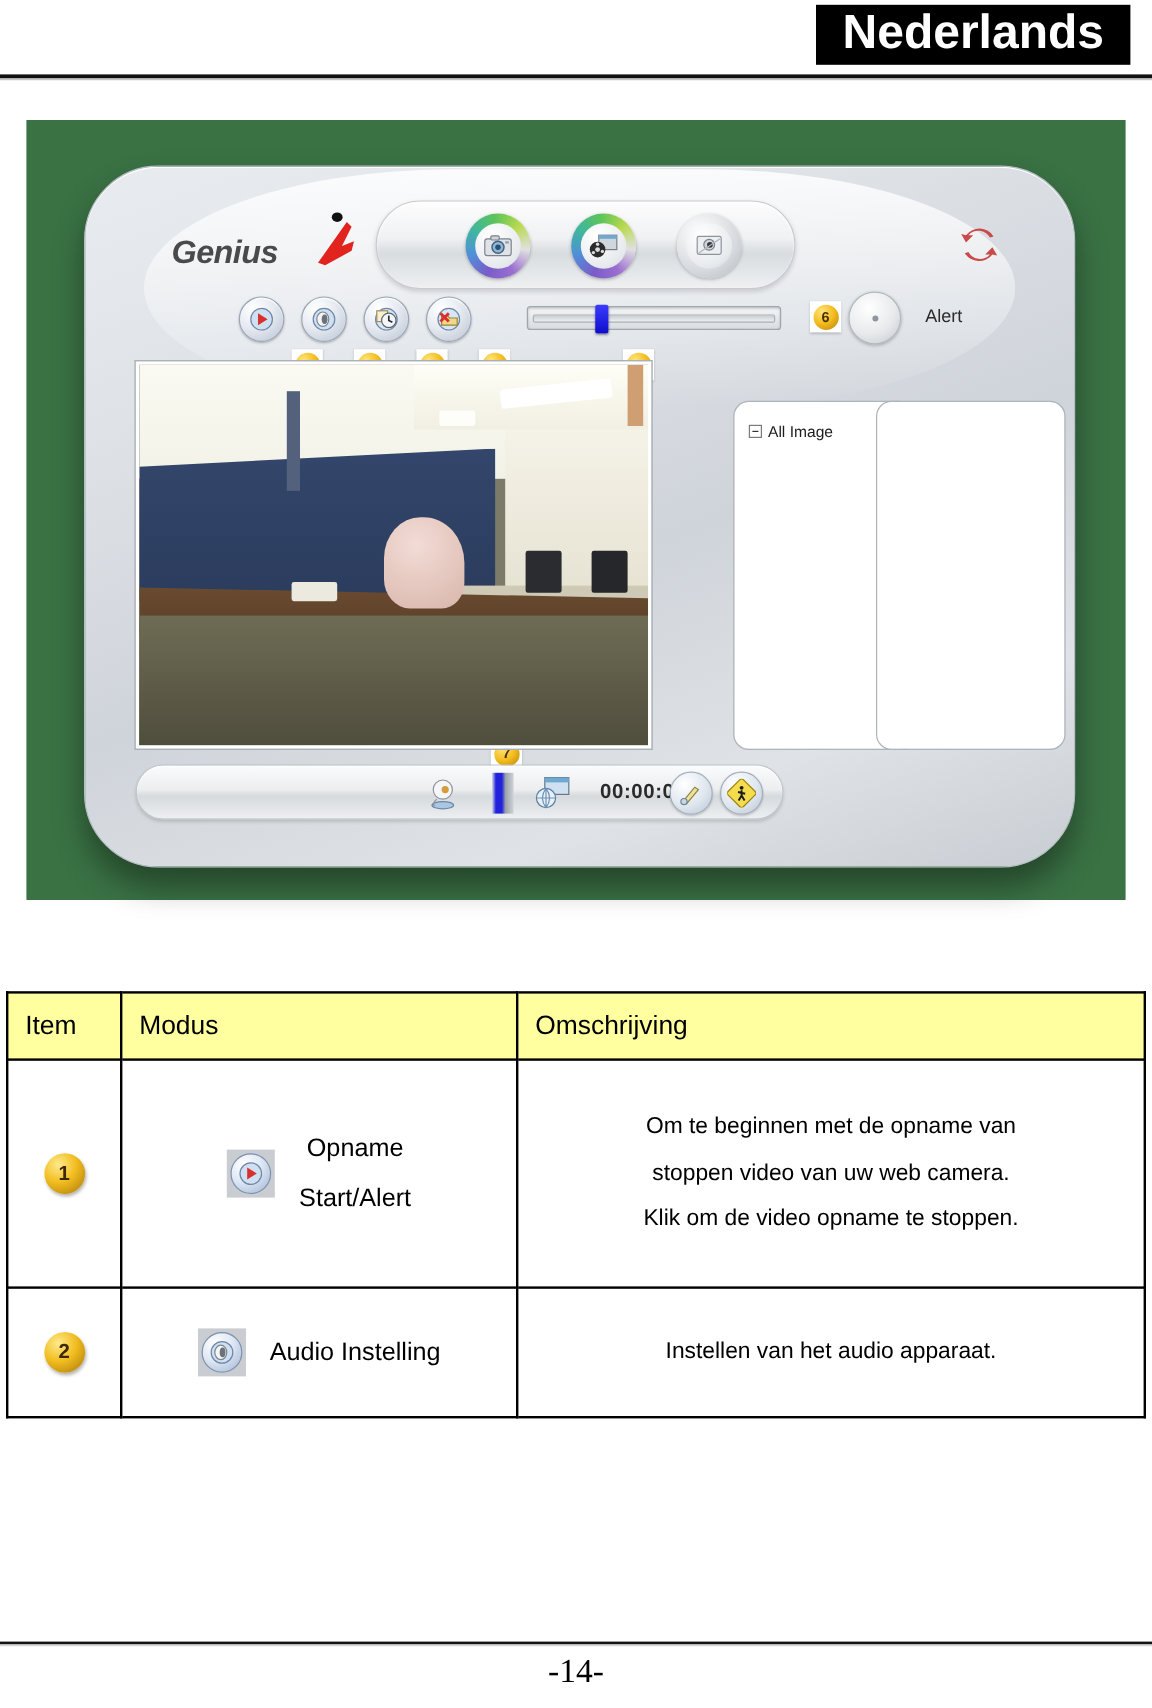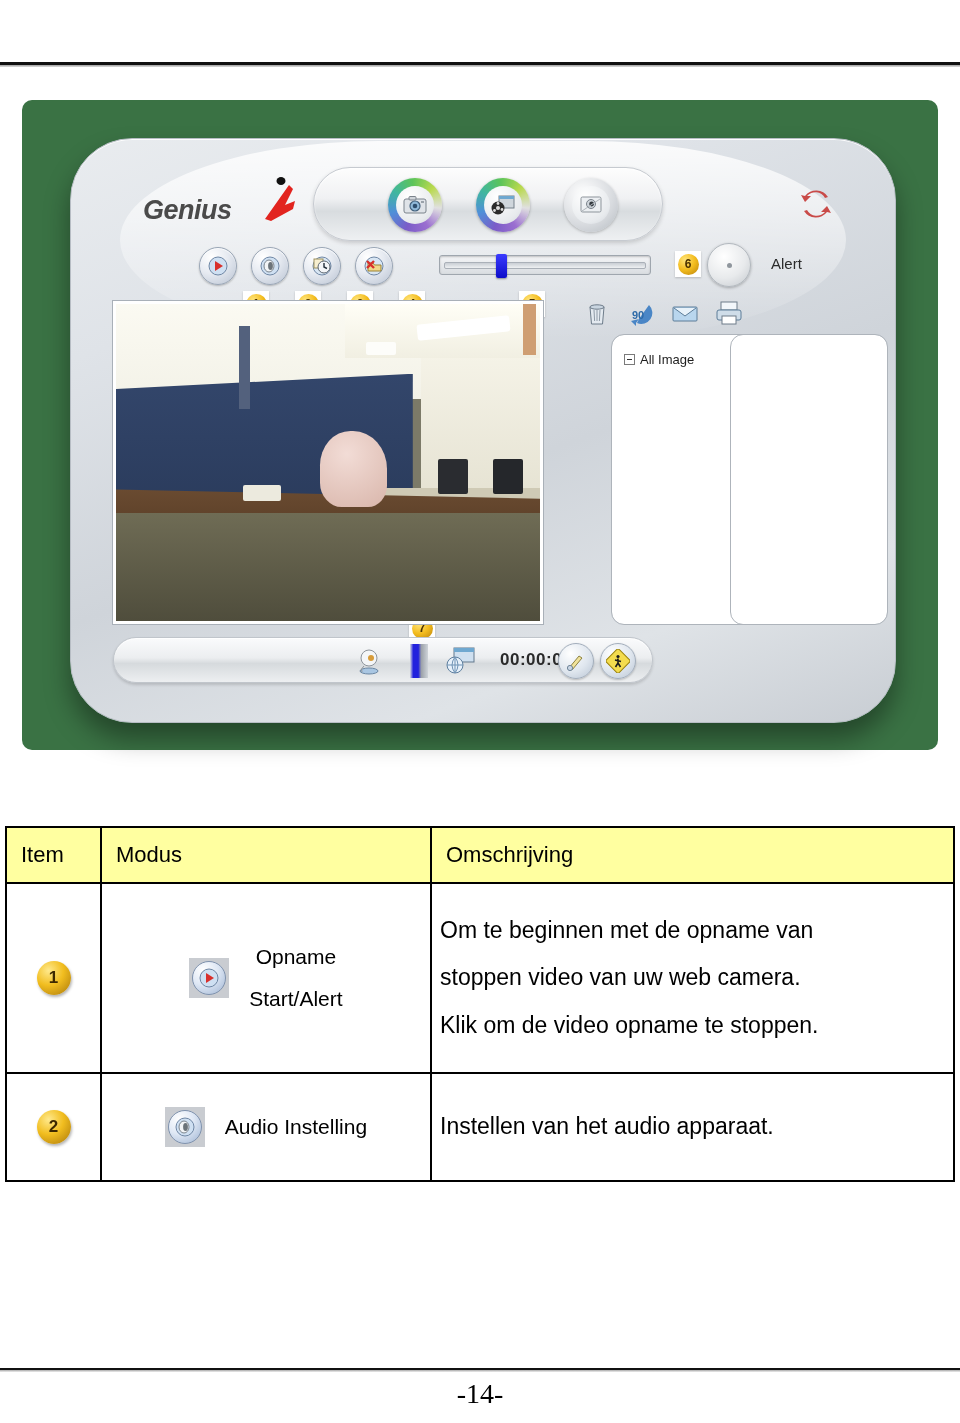--- a/index.html
+++ b/index.html
@@ -39,21 +39,20 @@
   }
 
   
   .shot {
     position: absolute;
     left: 22px;
     top: 100px;
     width: 916px;
     height: 650px;
     background: #3a7244;
-    border-radius: 10px;
   }
   .shot-inner {
     position: absolute;
     inset: 0;
   }
 
   
   .app-window {
     position: absolute;
     left: 48px;
@@ -411,22 +410,23 @@
   .col-mode { width: 330px; }
   .cell-center { text-align: center; }
   .mode-cell {
     font-size: 21px;
     text-align: center;
   }
   .mode-cell .mi { display: inline-block; vertical-align: middle; margin-right: 14px; }
   .mode-text-block { display: inline-block; vertical-align: middle; text-align: center; }
   .mode-text-block div { line-height: 2.0; }
   .desc-cell {
-    font-size: 23px;
+    font-size: 19px;
     line-height: 2.05;
+    text-align: center;
   }
   .row1 td { height: 190px; }
   .row2 td { height: 108px; }
 
   .tbl-badge {
     width: 34px; height: 34px;
     border-radius: 50%;
     background: radial-gradient(circle at 34% 28%, #ffe98c 0%, #f1bd1f 45%, #a8760a 100%);
     color: #3d2800;
     font-size: 17px;
@@ -461,20 +461,21 @@
     text-align: center;
     font-family: "Liberation Serif", serif;
     font-size: 28px;
     color: #000;
   }
 </style>
 </head>
 <body>
 
 <div class="header-wrap">
+  <div class="lang-banner">Nederlands</div>
   <div class="header-rule"></div>
 </div>
 
 <div class="shot">
   <div class="shot-inner">
 
     <div class="app-window">
       <div class="app-gloss"></div>
 
       <div class="genius-logo">Genius</div>
@@ -603,40 +604,20 @@
         <div class="pv-frame"></div>
         <div class="pv-counter"></div>
         <div class="pv-mon1"></div>
         <div class="pv-mon2"></div>
         <div class="pv-desk"></div>
         <div class="pv-bag"></div>
         <div class="pv-paper"></div>
         <div class="pv-floor"></div>
       </div>
 
-      <div class="side-toolbar">
-        <svg class="side-ico s1" viewBox="0 0 28 28">
-          <path d="M7 8 L21 8 L19.5 25 L8.5 25 Z" fill="#e4eaf0" stroke="#6e7c8a"></path>
-          <ellipse cx="14" cy="8" rx="7" ry="2.2" fill="#c9d5e0" stroke="#6e7c8a"></ellipse>
-          <path d="M11 11 L11.6 22 M14 11 L14 22 M17 11 L16.4 22" stroke="#8e9aa6"></path>
-        </svg>
-        <svg class="side-ico s2" viewBox="0 0 28 28">
-          <path d="M22 6 A11 11 0 0 1 10 24 L12 20 L4 22 L9 27 L9 24" fill="#4a86c6"></path>
-          <text x="5" y="20" font-size="11" font-weight="bold" fill="#2d6aa8" font-family="Liberation Sans, sans-serif">90</text>
-        </svg>
-        <svg class="side-ico s3" viewBox="0 0 28 28">
-          <rect x="2" y="8" width="24" height="14" rx="1" fill="#b9d6ee" stroke="#5c7c98"></rect>
-          <path d="M3 9 L14 17 L25 9" fill="#e8f2fa" stroke="#5c7c98"></path>
-        </svg>
-        <svg class="side-ico s4" viewBox="0 0 28 28">
-          <rect x="6" y="3" width="16" height="8" fill="#f2f6fa" stroke="#6e7c8a"></rect>
-          <rect x="2" y="11" width="24" height="10" rx="2" fill="#cfdde9" stroke="#5c7c98"></rect>
-          <rect x="7" y="17" width="14" height="8" fill="#ffffff" stroke="#6e7c8a"></rect>
-        </svg>
-      </div>
 
       <div class="list-panel left">
         <div class="tree">
           <div class="tree-row">
             <span class="tree-toggle"></span>
             <span>All Image</span>
           </div>
         </div>
       </div>
 

